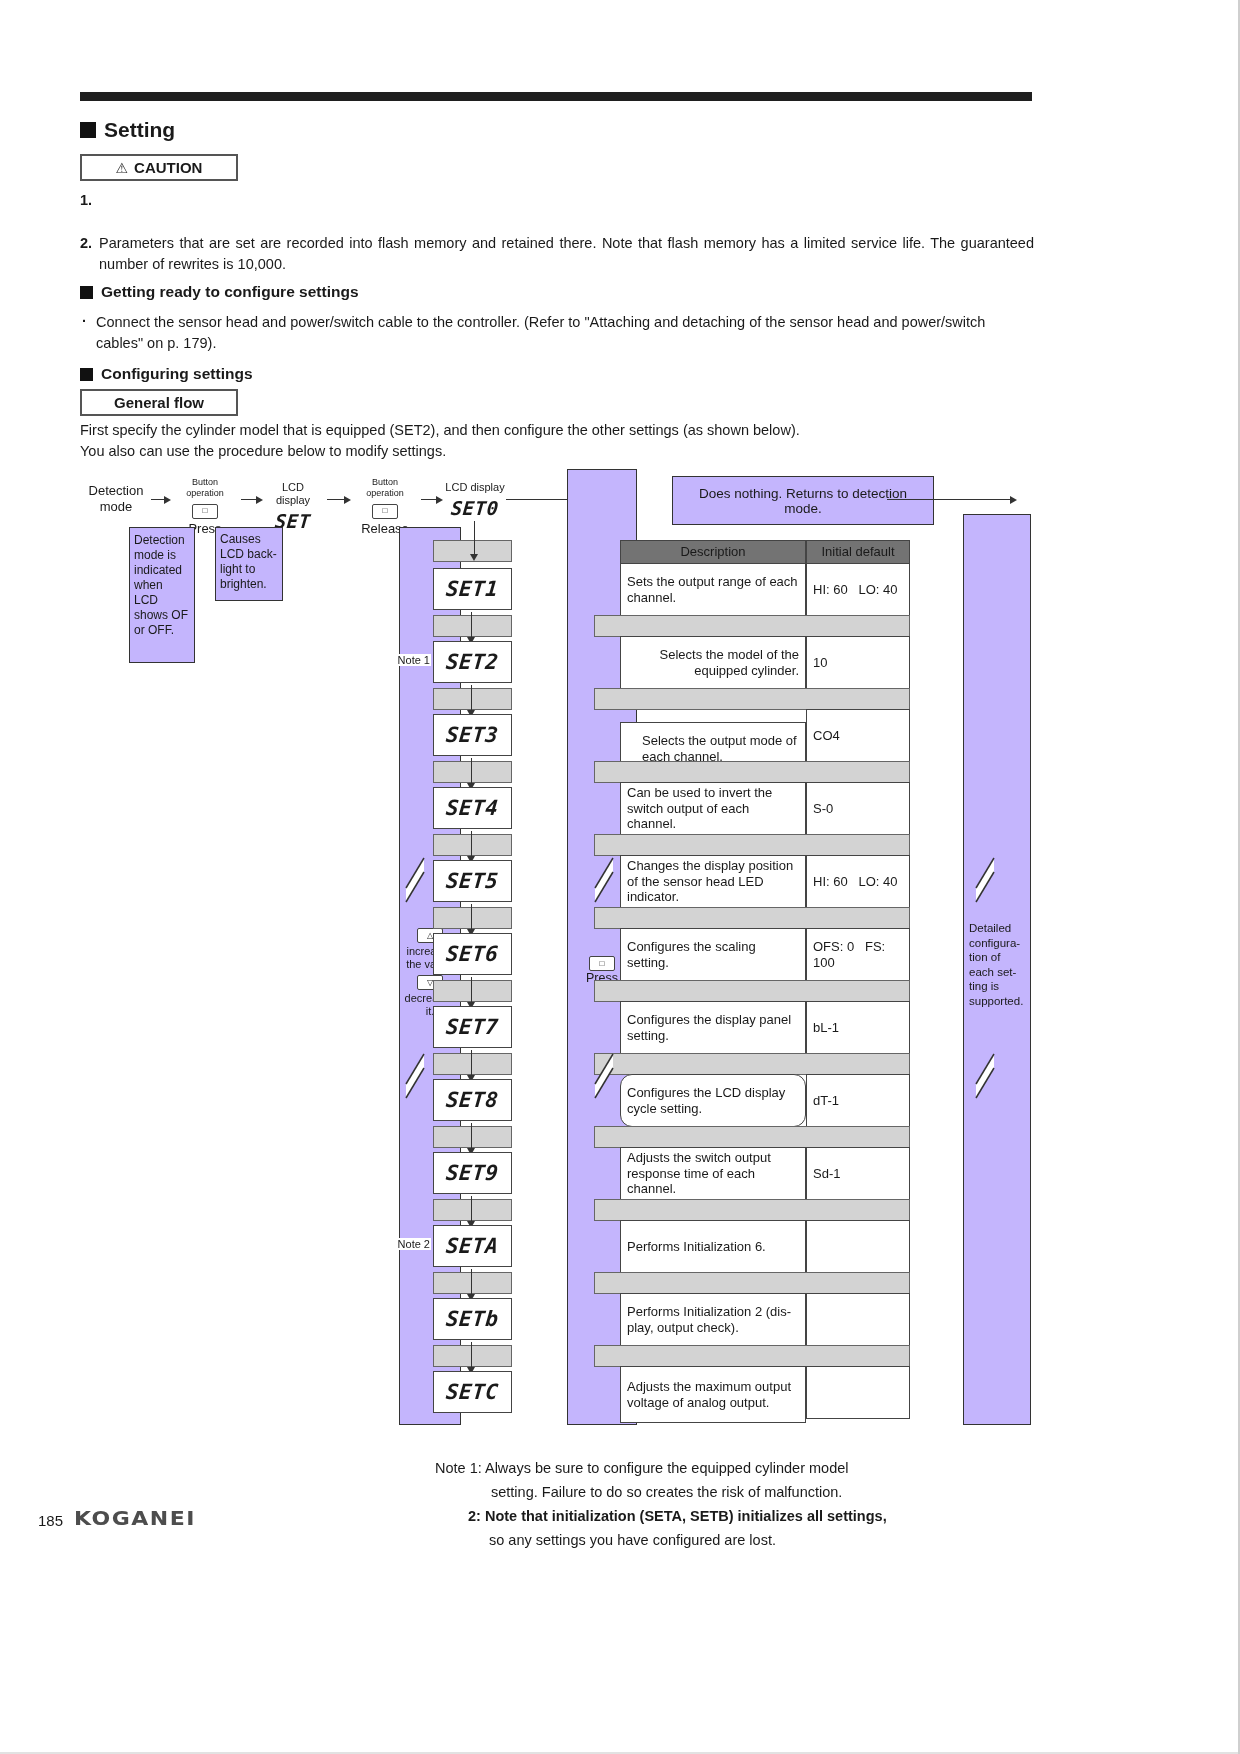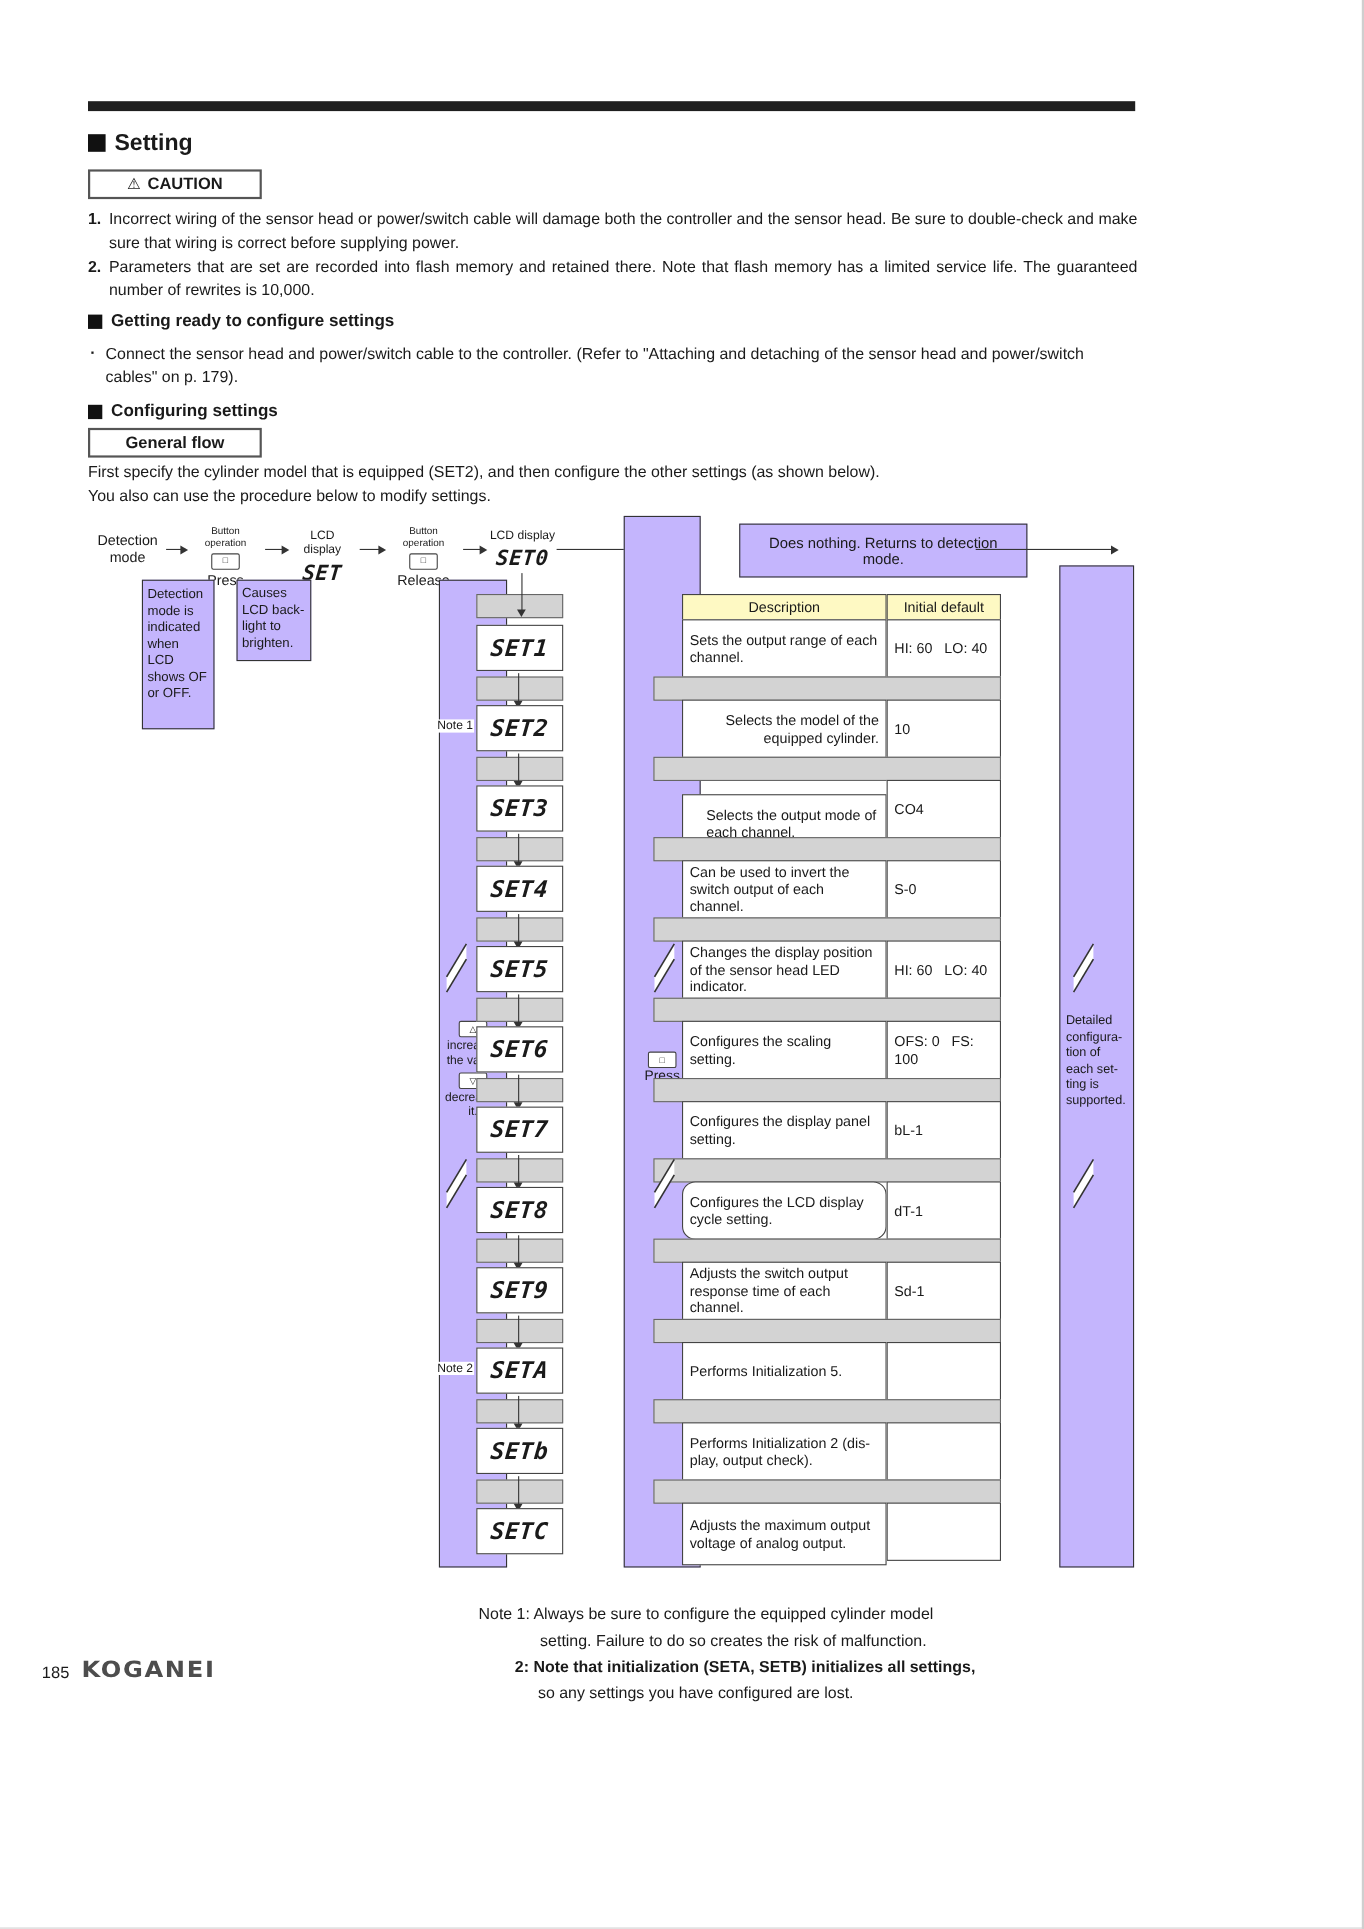--- a/index.html
+++ b/index.html
@@ -63,21 +63,21 @@
   .updown-note{position:absolute;left:0;top:398px;width:100%;text-align:center;font-size:11px;line-height:13px;}
   .updown-note .txt{margin:2px 3px;}
   .press-note{position:absolute;left:0;top:484px;width:100%;text-align:center;font-size:12.5px;}
   .detail-note{position:absolute;left:0;top:406px;width:100%;font-size:11.5px;line-height:14.5px;
                padding:0 5px;box-sizing:border-box;text-align:left;}
 
   .break{z-index:5;}
 
   .cell{position:absolute;border:1.2px solid #444;background:#fff;display:flex;align-items:center;
         font-size:13px;line-height:15.5px;padding:2px 6px;box-sizing:border-box;}
-  .hdr{justify-content:center;background:#fef9c3;font-size:13px;}
+  .hdr{justify-content:center;background:#737373;font-size:13px;}
   .hdr-desc{left:620px;top:540px;width:186px;height:24px;}
   .hdr-dflt{left:806px;top:540px;width:104px;height:24px;}
   .dflt{white-space:pre-wrap;}
   .band{position:absolute;background:#d3d3d3;border:1px solid #666;box-sizing:border-box;}
   .band0{left:433px;top:540px;width:79px;height:22px;}
   .lcd-box{position:absolute;border:1.5px solid #444;background:#fff;display:flex;align-items:center;
            justify-content:center;box-sizing:border-box;}
   .lcd-box .sevenseg{font-size:21px;}
   .note-label{position:absolute;font-size:11px;background:#fff;width:44px;text-align:right;padding:0 1px;z-index:4;}
 
@@ -102,21 +102,20 @@
     <span>Setting</span>
   </h1>
 
   <div class="abs label-box caution-box">
     <span class="warn">⚠</span>
     <span>CAUTION</span>
   </div>
 
   <div class="abs para p1">
     <span class="num">1.</span>
-    <span>Incorrect wiring of the sensor head or power/switch cable will damage both the controller and the sensor head. Be sure to double-check and make sure that wiring is correct before supplying power.</span>
   </div>
   <div class="abs para p2">
     <span class="num">2.</span>
     <span>Parameters that are set are recorded into flash memory and retained there. Note that flash memory has a limited service life. The guaranteed number of rewrites is 10,000.</span>
   </div>
 
   <div class="abs h2">
     <span class="sq-sm"></span>
     <span>Getting ready to configure settings</span>
   </div>
@@ -310,21 +309,21 @@
       </div>
       <div class="cell" style="left:620px;top:1147px;width:186px;height:53px;">Adjusts the switch output response time of each channel.</div>
       <div class="cell dflt" style="left:806px;top:1147px;width:104px;height:53px;">Sd-1</div>
       <div class="band" style="left:433px;top:1199px;width:79px;height:22px;"></div>
       <div class="band" style="left:594px;top:1199px;width:316px;height:22px;"></div>
       <div class="abs varrow" style="left:471px;top:1196px;height:26px;"></div>
       <div class="lcd-box" style="left:433px;top:1225px;width:79px;height:42px;">
         <span class="sevenseg">SETA</span>
       </div>
       <div class="note-label" style="left:385px;top:1238px;">Note 2</div>
-      <div class="cell" style="left:620px;top:1220px;width:186px;height:53px;">Performs Initialization 5.</div>
+      <div class="cell" style="left:620px;top:1220px;width:186px;height:53px;">Performs Initialization 6.</div>
       <div class="cell dflt" style="left:806px;top:1220px;width:104px;height:53px;"></div>
       <div class="band" style="left:433px;top:1272px;width:79px;height:22px;"></div>
       <div class="band" style="left:594px;top:1272px;width:316px;height:22px;"></div>
       <div class="abs varrow" style="left:471px;top:1269px;height:26px;"></div>
       <div class="lcd-box" style="left:433px;top:1298px;width:79px;height:42px;">
         <span class="sevenseg">SETb</span>
       </div>
       <div class="cell" style="left:620px;top:1293px;width:186px;height:53px;">Performs Initialization 2 (dis- play, output check).</div>
       <div class="cell dflt" style="left:806px;top:1293px;width:104px;height:53px;"></div>
       <div class="band" style="left:433px;top:1345px;width:79px;height:22px;"></div>

